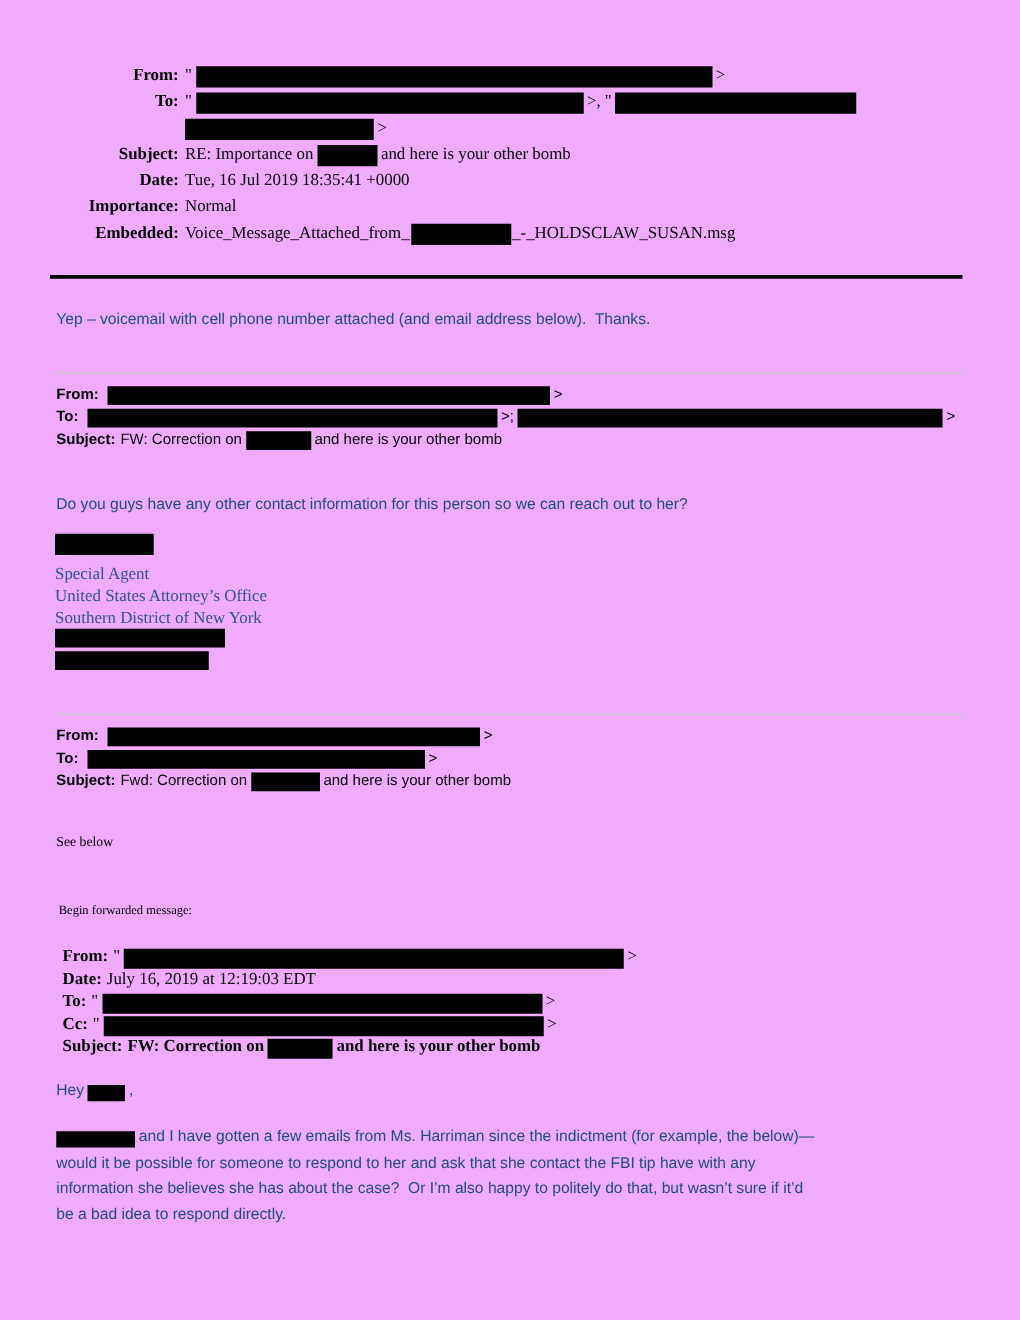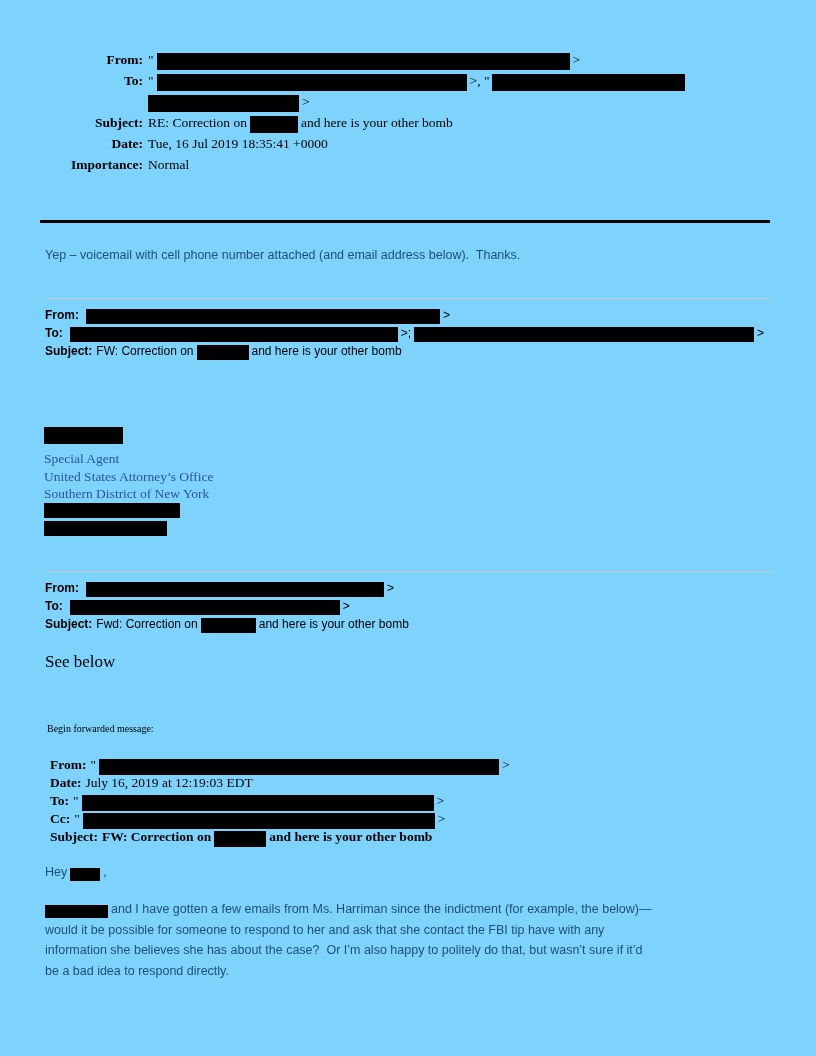--- a/index.html
+++ b/index.html
@@ -1,16 +1,16 @@
 <!DOCTYPE html>
 <html><head>
 <meta charset="utf-8">
 <style>
   html,body{margin:0;padding:0;background:#ffffff;}
-  .page{position:relative;width:816px;height:1056px;background:#7dd3fc;overflow:hidden;
+  .page{position:relative;width:816px;height:1056px;background:#f0abfc;overflow:hidden;
         font-family:"Liberation Sans",sans-serif;color:#000;}
   .serif{font-family:"Liberation Serif",serif;}
   .sans{font-family:"Liberation Sans",sans-serif;}
   .abs{position:absolute;}
   .pre{white-space:pre-wrap;}
 
   
   .eh1{left:40px;top:49px;width:740px;font-size:13.5px;}
   .eh1 .row{display:flex;height:21px;line-height:21px;}
   .eh1 .lbl{width:103px;text-align:right;font-weight:bold;flex:none;}
@@ -59,29 +59,33 @@
     <div class="row">
       <span class="lbl">To:</span>
       <span class="val"><span class="pre">"</span><span class="bar bar-serif" style="width:310px"></span><span class="pre">&gt;, "</span><span class="bar bar-serif" style="width:193px"></span></span>
     </div>
     <div class="row">
       <span class="lbl"></span>
       <span class="val"><span class="bar bar-serif" style="width:151px;margin-left:0"></span><span>&gt;</span></span>
     </div>
     <div class="row">
       <span class="lbl">Subject:</span>
-      <span class="val"><span>RE: Correction on</span><span class="bar bar-serif" style="width:48px"></span><span>and here is your other bomb</span></span>
+      <span class="val"><span>RE: Importance on</span><span class="bar bar-serif" style="width:48px"></span><span>and here is your other bomb</span></span>
     </div>
     <div class="row">
       <span class="lbl">Date:</span>
       <span class="val">Tue, 16 Jul 2019 18:35:41 +0000</span>
     </div>
     <div class="row">
       <span class="lbl">Importance:</span>
       <span class="val">Normal</span>
+    </div>
+    <div class="row">
+      <span class="lbl">Embedded:</span>
+      <span class="val"><span>Voice_Message_Attached_from_</span><span class="bar bar-serif" style="width:80px;margin:0 1px -3px 1px"></span><span>_-_HOLDSCLAW_SUSAN.msg</span></span>
     </div>
   </div>
 
   <div class="abs rule"></div>
 
   <div class="abs blue pre" style="left:45px;top:245px;width:730px">Yep – voicemail with cell phone number attached (and email address below).  Thanks.</div>
 
   <div class="abs hair" style="left:45px;top:298px;width:726px"></div>
 
   <div class="abs sans ehs" style="top:306px">
@@ -89,20 +93,21 @@
       <span class="lbl">From:</span><span class="bar bar-sans" style="width:354px"></span><span>&gt;</span>
     </div>
     <div class="row">
       <span class="lbl">To:</span><span class="bar bar-sans" style="width:328px"></span><span>&gt;;</span><span class="bar bar-sans" style="width:340px"></span><span>&gt;</span>
     </div>
     <div class="row">
       <span class="lbl">Subject:</span><span>FW: Correction on</span><span class="bar bar-sans" style="width:52px"></span><span>and here is your other bomb</span>
     </div>
   </div>
 
+  <div class="abs blue" style="left:45px;top:393px;width:730px">Do you guys have any other contact information for this person so we can reach out to her?</div>
 
   <div class="abs bar-block" style="left:44px;top:427px;width:79px;height:17px"></div>
   <div class="abs serif sig sigblue" style="top:450px">
     <div>Special Agent</div>
     <div>United States Attorney’s Office</div>
     <div>Southern District of New York</div>
   </div>
   <div class="abs bar-block" style="left:44px;top:503px;width:136px;height:15px"></div>
   <div class="abs bar-block" style="left:44px;top:521px;width:123px;height:15px"></div>
 
@@ -113,21 +118,21 @@
       <span class="lbl">From:</span><span class="bar bar-sans" style="width:298px"></span><span>&gt;</span>
     </div>
     <div class="row">
       <span class="lbl">To:</span><span class="bar bar-sans" style="width:270px"></span><span>&gt;</span>
     </div>
     <div class="row">
       <span class="lbl">Subject:</span><span>Fwd: Correction on</span><span class="bar bar-sans" style="width:55px"></span><span>and here is your other bomb</span>
     </div>
   </div>
 
-  <div class="abs serif" style="left:45px;top:652px;font-size:17px">See below</div>
+  <div class="abs serif" style="left:45px;top:668px;font-size:11px">See below</div>
 
   <div class="abs serif" style="left:47px;top:723px;font-size:10px">Begin forwarded message:</div>
 
   <div class="abs serif eh4" style="top:756px">
     <div class="row">
       <span class="lbl">From:</span><span class="pre">"</span><span class="bar bar-serif" style="width:400px;height:16px"></span><span>&gt;</span>
     </div>
     <div class="row">
       <span class="lbl">Date:</span><span>July 16, 2019 at 12:19:03 EDT</span>
     </div>

